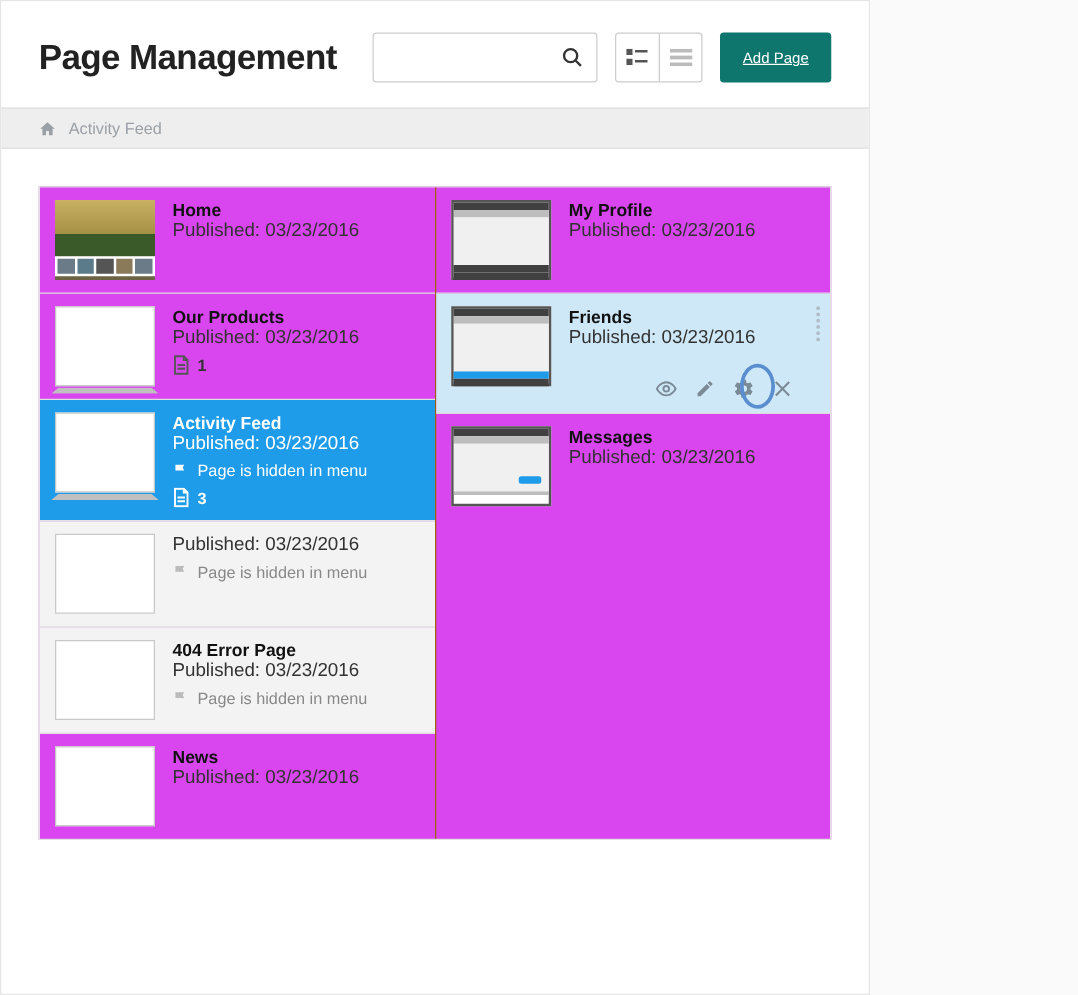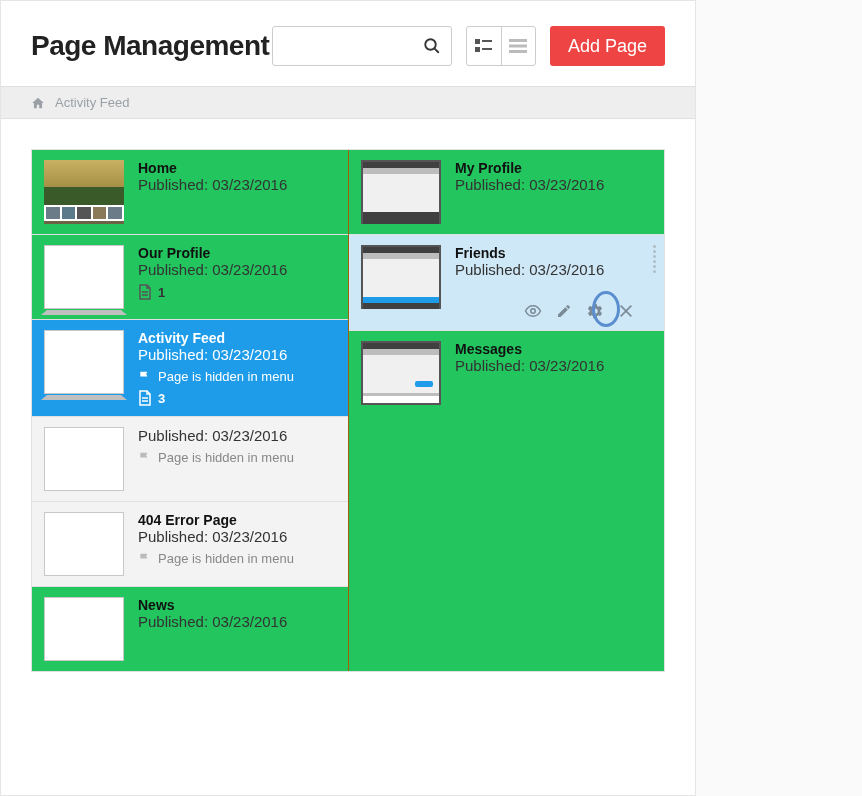--- a/index.html
+++ b/index.html
@@ -15,28 +15,28 @@
   
   .header { display: flex; align-items: center; justify-content: space-between; padding: 25px 30px 20px 30px; background: #fff; }
   .title { font-size: 28px; font-weight: 700; letter-spacing: -0.5px; color: #222; }
   .header-right { display: flex; align-items: center; gap: 14px; }
   .search { position: relative; }
   .search input { width: 180px; height: 40px; padding: 0 40px 0 10px; border: 1px solid #ccc; border-radius: 3px; font-size: 14px; }
   .search .search-btn { position: absolute; right: 0; top: 0; height: 40px; width: 40px; display: flex; align-items: center; justify-content: center; cursor: pointer; }
   .view-toggle { display: flex; border: 1px solid #ccc; border-radius: 3px; overflow: hidden; }
   .view-toggle .opt { width: 34px; height: 38px; display: flex; align-items: center; justify-content: center; cursor: pointer; }
   .view-toggle .opt + .opt { border-left: 1px solid #ccc; }
-  .add-btn { height: 40px; padding: 0 18px; background: #ef4444; color: #fff; border: none; border-radius: 3px; font-size: 18px; cursor: pointer; }
+  .add-btn { height: 40px; padding: 0 18px; background: #0f766e; color: #fff; border: none; border-radius: 3px; font-size: 12px; cursor: pointer; text-decoration: underline; }
 
   
   .breadcrumb { background: #eeeeee; padding: 8px 30px; display: flex; align-items: center; gap: 10px; color: #9aa0a6; font-size: 13px; border-top: 1px solid #e0e0e0; border-bottom: 1px solid #e0e0e0; }
 
   
   .content { padding: 30px; }
-  .grid { display: flex; border: 1px solid #e0e0e0; background: #22c55e; }
+  .grid { display: flex; border: 1px solid #e0e0e0; background: #d946ef; }
   .col { flex: 1 1 50%; display: flex; flex-direction: column; }
   .col + .col { border-left: 1px solid #a16207; }
   .card { display: flex; gap: 14px; padding: 10px 12px; border-bottom: 1px solid #e0e0e0; position: relative; min-height: 80px; cursor: pointer; }
   .card:last-child { border-bottom: none; }
   .thumb { width: 80px; height: 64px; background: #fff; border: 1px solid #c8c8c8; flex-shrink: 0; position: relative; }
   .thumb.platform::after {
     content: ""; position: absolute; left: -4px; right: -4px; bottom: -7px; height: 5px;
     border-left: 6px solid transparent; border-right: 6px solid transparent;
     background: #c0c0c0; clip-path: polygon(6px 0, calc(100% - 6px) 0, 100% 100%, 0 100%);
   }
@@ -145,21 +145,21 @@
           </div>
           <div class="info">
             <div class="name">Home</div>
             <div class="pub"><span class="lbl">Published:</span> <span class="val">03/23/2016</span></div>
           </div>
         </div>
 
         <div class="card">
           <div class="thumb platform"></div>
           <div class="info">
-            <div class="name">Our Profile</div>
+            <div class="name">Our Products</div>
             <div class="pub"><span class="lbl">Published:</span> <span class="val">03/23/2016</span></div>
             <div class="meta strong">
               <svg class="icon-svg" width="14" height="16" viewBox="0 0 14 16" fill="none" stroke="#555" stroke-width="1.5">
                   <path d="M2 1h7l3 3v11H2z"></path>
                   <path d="M9 1v3h3"></path>
                   <line x1="4" y1="8" x2="10" y2="8"></line>
                   <line x1="4" y1="11" x2="10" y2="11"></line>
                 </svg>
               <span>1</span>
             </div>

